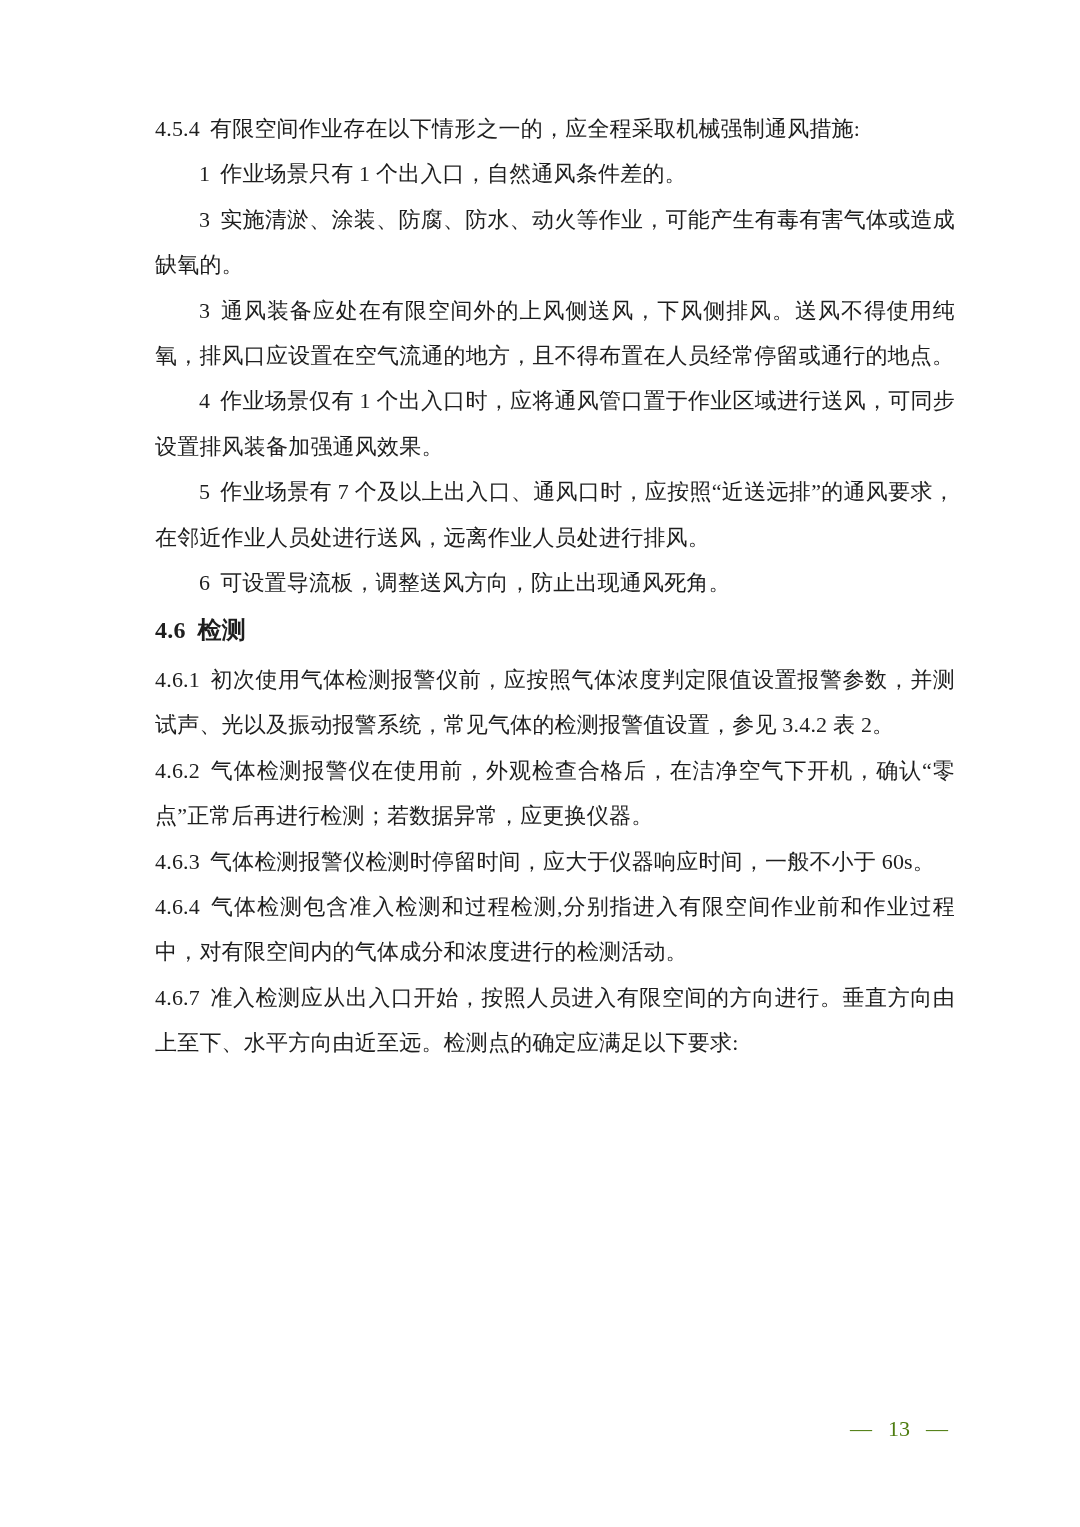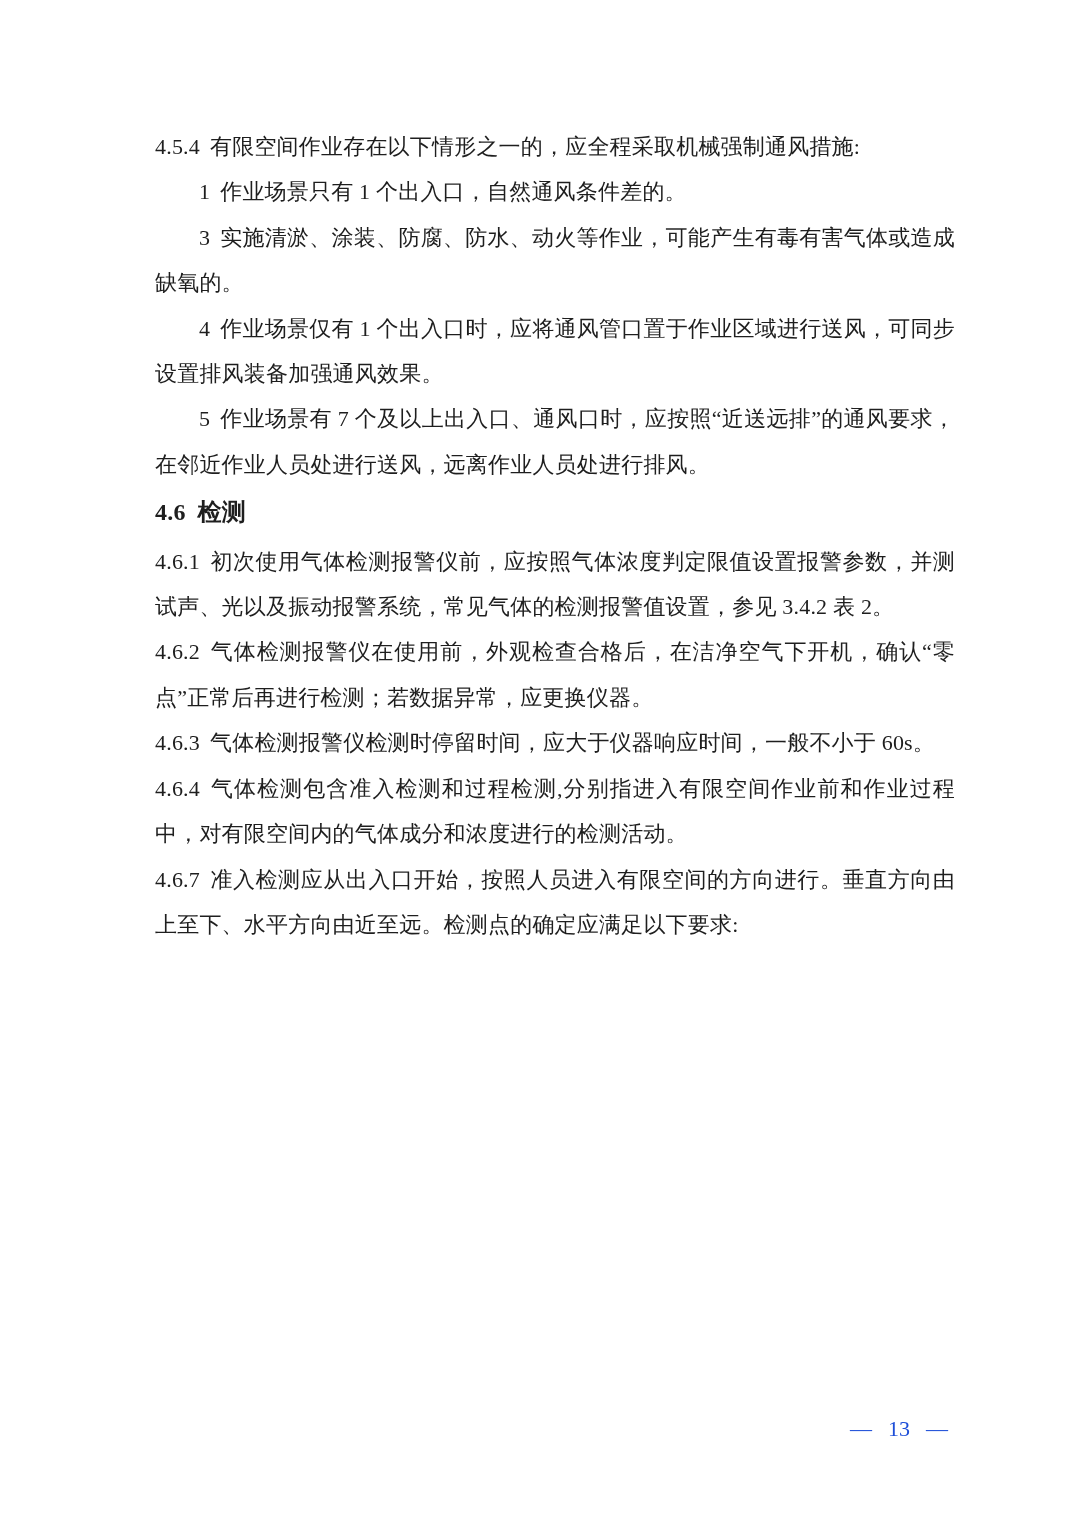--- a/index.html
+++ b/index.html
@@ -12,21 +12,21 @@
     width: 1080px;
     height: 1527px;
     background: #ffffff;
     font-family: "Liberation Serif", "DejaVu Serif", serif;
     color: #1e1e1e;
     overflow: hidden;
   }
   .content {
     position: absolute;
     left: 155px;
-    top: 124px;
+    top: 106px;
     width: 800px;
   }
   p.para {
     margin: 0;
     font-size: 22px;
     line-height: 45.4px;
     text-align: justify;
     letter-spacing: 0.2px;
   }
   p.item {
@@ -45,21 +45,21 @@
   }
   h2.sec-heading .num-label {
     padding-right: 12px;
   }
   .footer {
     position: absolute;
     top: 1414px;
     right: 132px;
     font-size: 22px;
     line-height: 30px;
-    color: #1d4ed8;
+    color: #4d7c0f;
     white-space: nowrap;
   }
   .footer .pageno {
     margin: 0 16px;
   }
 </style>
 </head>
 <body>
 
 <div class="page">
@@ -68,25 +68,27 @@
     <p class="para clause"><span class="num-label">4.5.4</span><span>有限空间作业存在以下情形之一的，应全程采取机械强制通风措施:</span></p>
 
     <p class="para item"><span class="num-label">1</span><span>作业场景只有 1 个出入口，自然通风条件差的。</span></p>
 
 
     <p class="para item"><span class="num-label">3</span><span>实施清淤、涂装、防腐、防水、动火等作业，可能产生有毒有害气体或造成缺氧的。</span></p>
 
 
 
 
+    <p class="para item"><span class="num-label">3</span><span>通风装备应处在有限空间外的上风侧送风，下风侧排风。送风不得使用纯氧，排风口应设置在空气流通的地方，且不得布置在人员经常停留或通行的地点。</span></p>
 
     <p class="para item"><span class="num-label">4</span><span>作业场景仅有 1 个出入口时，应将通风管口置于作业区域进行送风，可同步设置排风装备加强通风效果。</span></p>
 
     <p class="para item"><span class="num-label">5</span><span>作业场景有 7 个及以上出入口、通风口时，应按照“近送远排”的通风要求，在邻近作业人员处进行送风，远离作业人员处进行排风。</span></p>
 
+    <p class="para item"><span class="num-label">6</span><span>可设置导流板，调整送风方向，防止出现通风死角。</span></p>
 
     <h2 class="sec-heading"><span class="num-label">4.6</span><span>检测</span></h2>
 
     <p class="para clause"><span class="num-label">4.6.1</span><span>初次使用气体检测报警仪前，应按照气体浓度判定限值设置报警参数，并测试声、光以及振动报警系统，常见气体的检测报警值设置，参见 3.4.2 表 2。</span></p>
 
     <p class="para clause"><span class="num-label">4.6.2</span><span>气体检测报警仪在使用前，外观检查合格后，在洁净空气下开机，确认“零点”正常后再进行检测；若数据异常，应更换仪器。</span></p>
 
     <p class="para clause"><span class="num-label">4.6.3</span><span>气体检测报警仪检测时停留时间，应大于仪器响应时间，一般不小于 60s。</span></p>
 
     <p class="para clause"><span class="num-label">4.6.4</span><span>气体检测包含准入检测和过程检测,分别指进入有限空间作业前和作业过程中，对有限空间内的气体成分和浓度进行的检测活动。</span></p>

